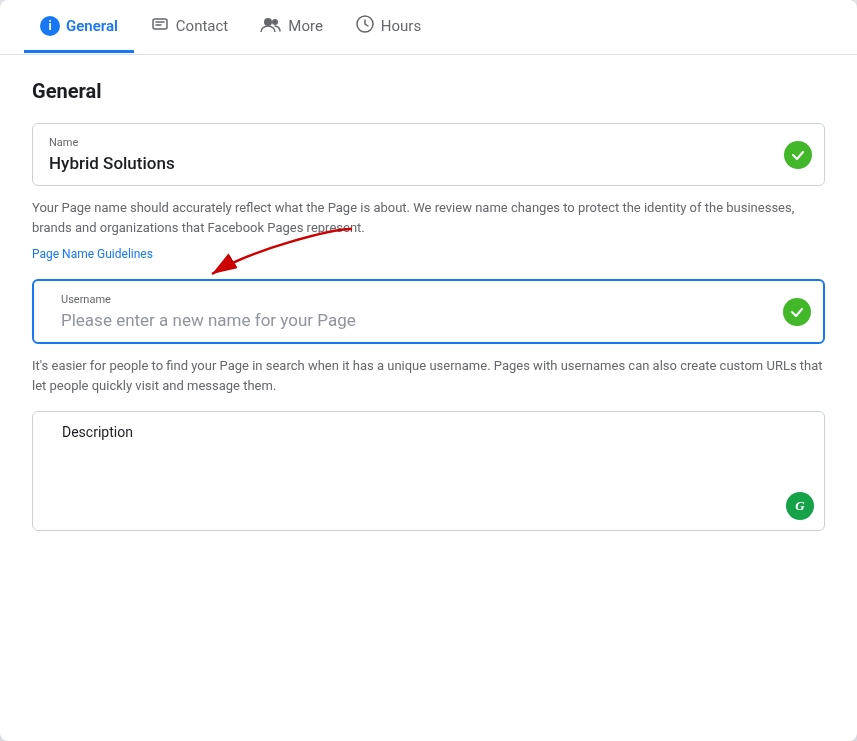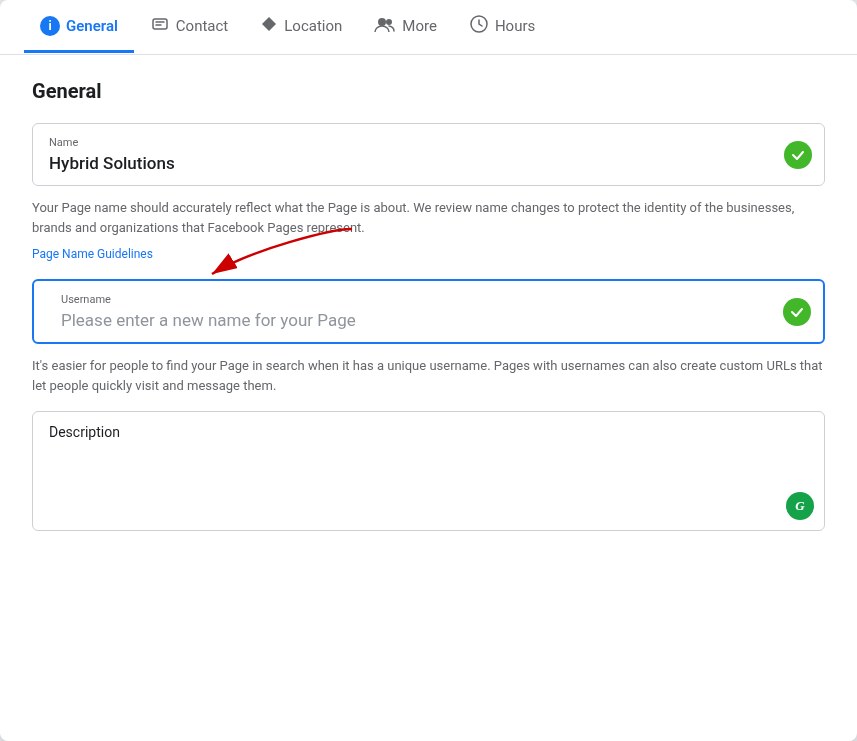--- a/index.html
+++ b/index.html
@@ -162,21 +162,21 @@
       color: #1877f2;
       cursor: pointer;
       text-decoration: none;
       margin-bottom: 18px;
       display: inline-block;
     }
 
     .description-box {
       border: 1px solid #ccd0d5;
       border-radius: 6px;
-      padding: 12px 16px;
+      padding: 12px 29px;
       min-height: 120px;
       position: relative;
     }
     .description-label {
       font-size: 14px;
       color: #1c1e21;
       margin-bottom: 8px;
     }
     .grammarly-icon {
       position: absolute;
@@ -220,28 +220,20 @@
       <span>General</span>
     </div>
     <div class="tab">
       <span class="tab-icon" style="font-size:17px;">
         <svg width="20" height="20" viewBox="0 0 20 20" fill="none">
             <rect x="3" y="5" width="14" height="10" rx="2" stroke="#65676b" stroke-width="1.5"></rect>
             <path d="M6 8h8M6 11h5" stroke="#65676b" stroke-width="1.5" stroke-linecap="round"></path>
           </svg>
       </span>
       <span>Contact</span>
-    </div>
-    <div class="tab">
-      <span class="tab-icon">
-        <svg width="18" height="18" viewBox="0 0 18 18" fill="none">
-            <path d="M9 2L16 9L9 16L2 9L9 2Z" fill="#65676b"></path>
-          </svg>
-      </span>
-      <span>Location</span>
     </div>
     <div class="tab">
       <span class="tab-icon">
         <svg width="22" height="18" viewBox="0 0 22 18" fill="none">
             <circle cx="8" cy="7" r="4" fill="#65676b"></circle>
             <circle cx="15" cy="7" r="3" fill="#65676b"></circle>
             <path d="M1 17c0-3.314 3.134-6 7-6s7 2.686 7 6" stroke="#65676b" stroke-width="1.5"></path>
             <path d="M15 11c2.5.5 5 2.2 5 5" stroke="#65676b" stroke-width="1.5" stroke-linecap="round"></path>
           </svg>
       </span>

